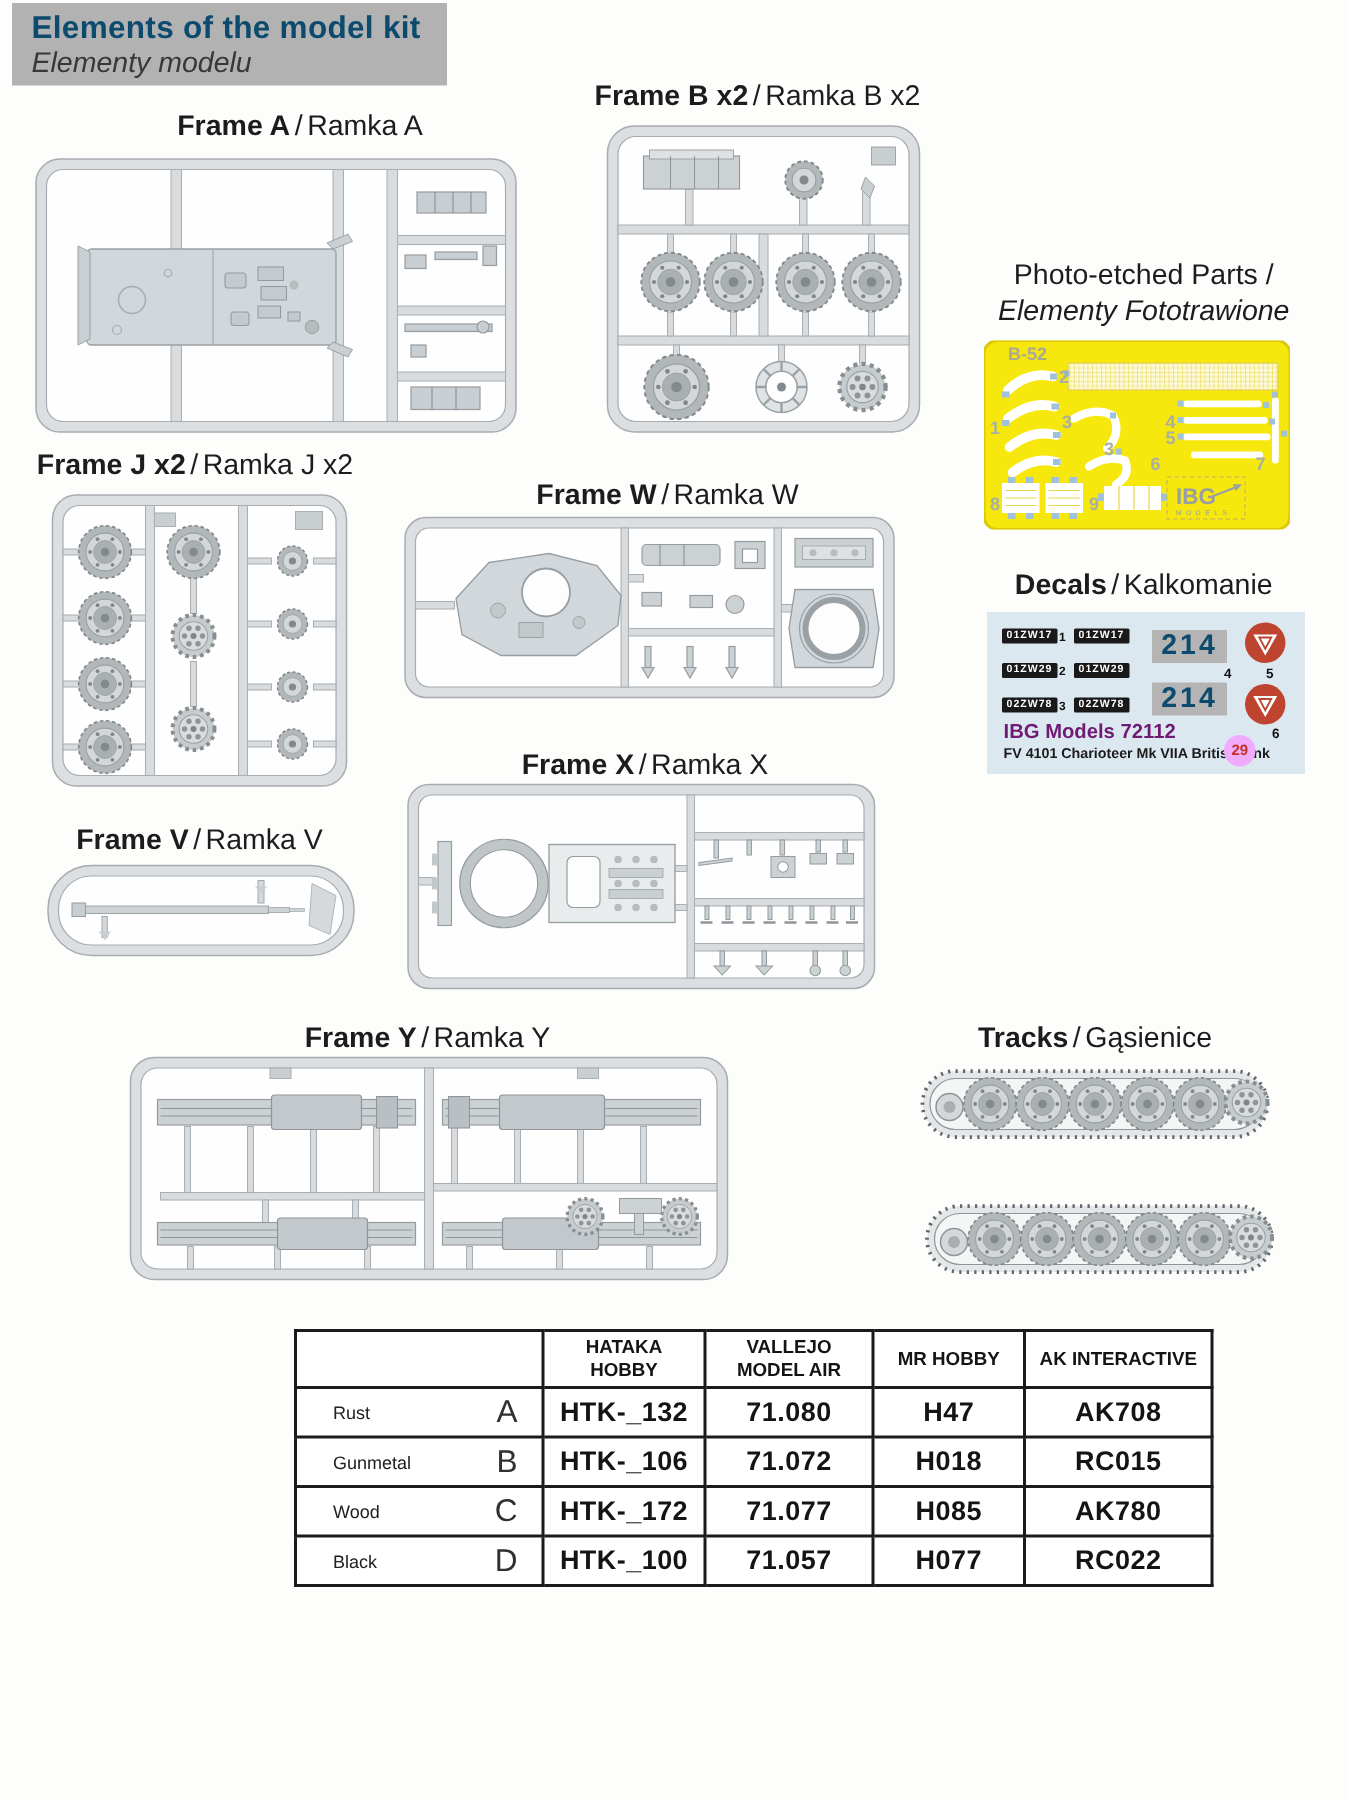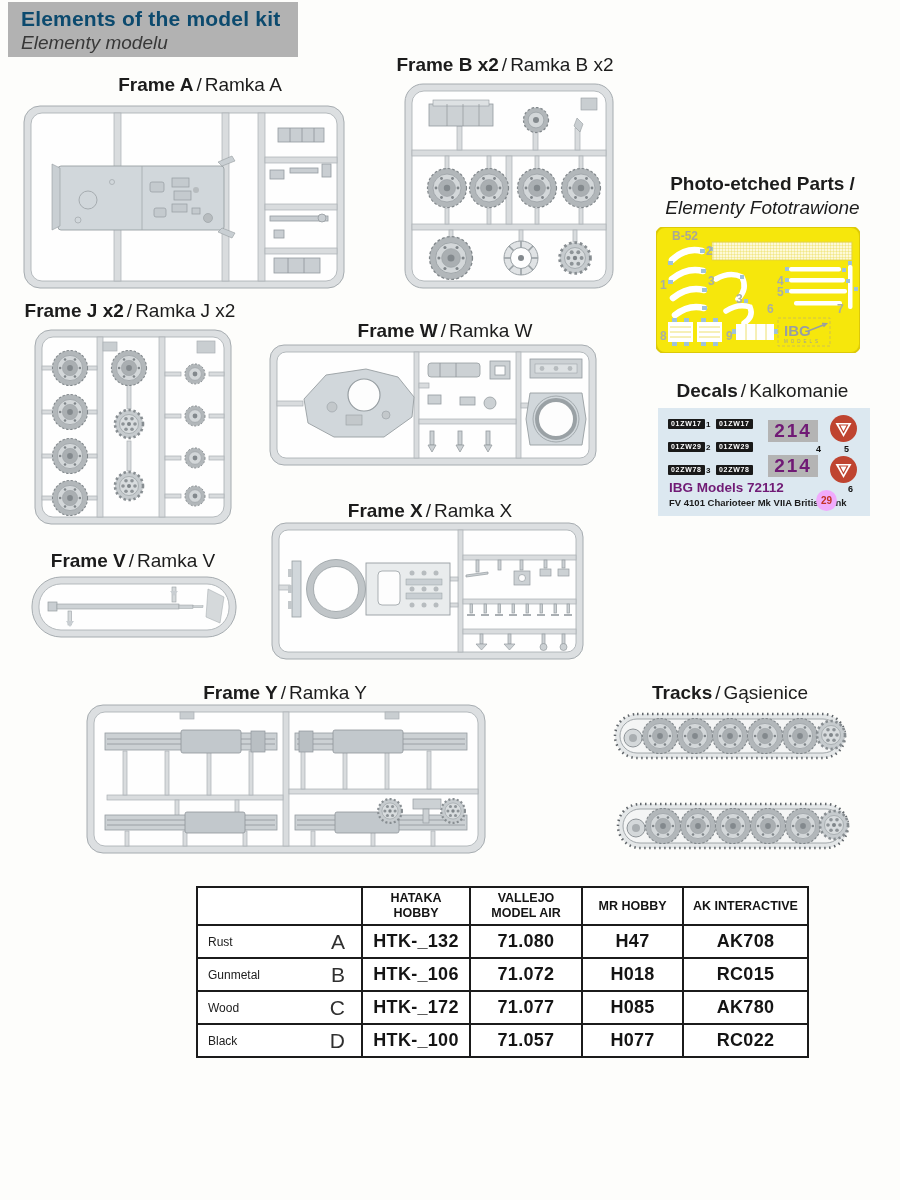--- a/index.html
+++ b/index.html
@@ -17,46 +17,46 @@
     background:#b2b2b2; padding:5px 0 0 13px; }
   #header-title { font-size:21px; font-weight:bold; color:#0c4a6e; letter-spacing:.2px; }
   #header-sub { font-size:19px; font-style:italic; color:#383838; margin-top:1px; }
 
   
   .frame-label { position:absolute; text-align:center; font-size:19px; color:#1c1c1c; white-space:nowrap; }
   .frame-label .en { font-weight:bold;margin-top:43px; }
   .frame-label .sep { padding:0 3px; }
   .frame-label .pl { }
   .two-line { line-height:1.25; }
-  .two-line .en { font-weight:bold;text-align:center; }
+  .two-line .en { font-weight:normal;text-align:center; }
   .two-line .pl { font-style:italic; display:block; }
 
   .sprue { position:absolute; }
 
   
   #decal-sheet { position:absolute; left:658px; top:408px; width:212px; height:108px; background:#dce8f0; }
   .plate { position:absolute; background:#191919; color:#fff; font-weight:bold;
     font-size:7px; line-height:10px; height:10px; padding:0 3px; letter-spacing:.7px; border-radius:1px; }
   .rownum { position:absolute; font-size:8px; font-weight:bold; color:#101010; }
-  .bignum { position:absolute; width:50px; height:22px; background:#b4b4b4; color:#701a75;
+  .bignum { position:absolute; width:50px; height:22px; background:#b4b4b4; color:#0c4a6e;
     font-size:19px; font-weight:bold; text-align:center; line-height:22px; letter-spacing:2px; }
   .smallnum { position:absolute; font-size:9px; font-weight:bold; color:#101010; }
   .emblem { position:absolute; width:29px; height:29px; }
   #decal-brand { position:absolute; left:11px; top:72px; font-size:13.5px; font-weight:bold; color:#701a75; }
   #decal-subject { position:absolute; left:11px; top:89px; font-size:9.5px; font-weight:bold; color:#1b1b1b; }
   #decal-circle { position:absolute; left:158px; top:82px; width:21px; height:21px; border-radius:50%;
     background:#f0abfc; color:#c23226; font-size:10px; font-weight:bold; text-align:center; line-height:21px; }
 
   
   #paint-table { position:absolute; left:152px; top:886px; border-collapse:collapse; table-layout:fixed; background:#fff;margin-left:44px; }
   #paint-table th, #paint-table td { border:2px solid #1b1b1b; vertical-align:middle; }
   #paint-table th { font-size:12.5px; font-weight:bold; text-align:center; height:38px; line-height:1.2; color:#141414; }
   #paint-table td { height:33px; }
   td.val { font-size:18px; font-weight:bold; text-align:center; color:#141414; letter-spacing:.3px; }
-  td.namecell { font-size:12px; padding-left:10px; position:relative; color:#202020; }
+  td.namecell { font-size:12px; padding-left:24px; position:relative; color:#202020; }
   td.namecell .letter { position:absolute; right:16px; top:50%; transform:translateY(-50%);
     font-size:21px; font-weight:normal; color:#303030; }
 </style>
 </head>
 <body>
 
 <svg width="0" height="0" style="position:absolute">
   <defs>
     <g id="wheel-lg">
       <circle r="19.5" fill="#b2b7ba" stroke="#81878b" stroke-width="1.2" stroke-dasharray="2.6 2"></circle>

